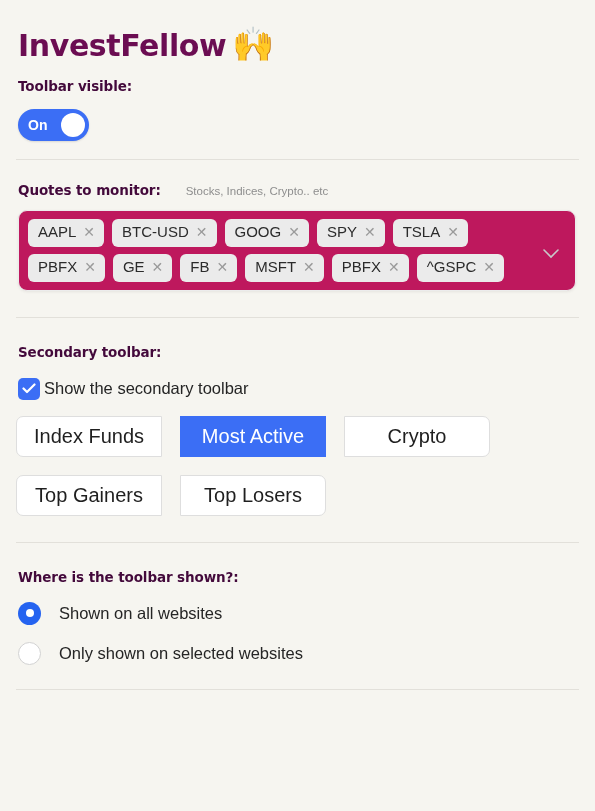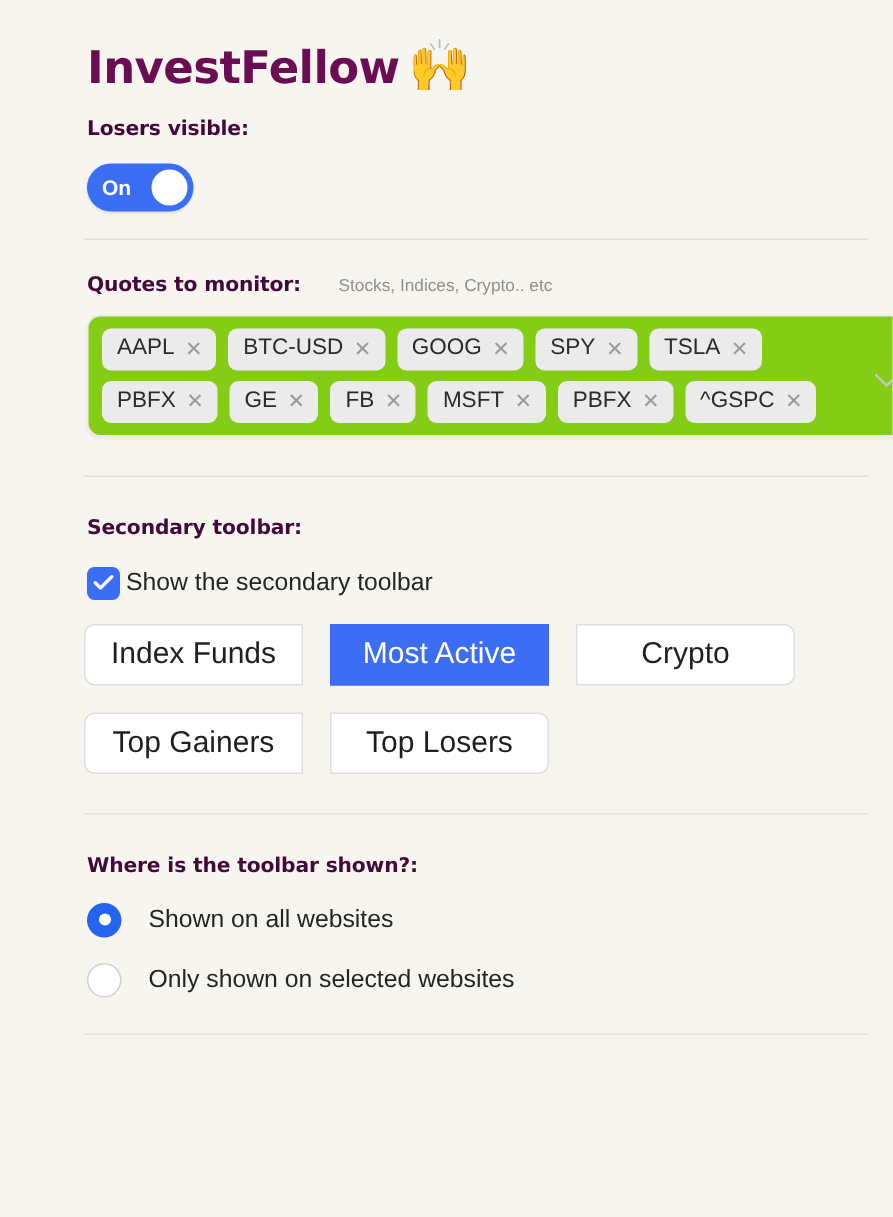--- a/index.html
+++ b/index.html
@@ -12,21 +12,20 @@
     background: #f6f5f0;
     font-family: "Liberation Sans", sans-serif;
     overflow: hidden;
     position: relative;
   }
   .page {
     width: 595px;
     height: 811px;
     position: relative;
     box-sizing: border-box;
-    padding-left: 40px;
   }
 
   
   .logo-row {
     display: flex;
     align-items: center;
     padding: 34px 0 0 18px;
     height: 58px;
     box-sizing: border-box;
   }
@@ -107,21 +106,21 @@
   }
 
   
   .quotes-block {
     padding: 22px 0 0 18px;
   }
   .tag-input {
     margin: 12px 16px 0 0;
     margin-left: 0;
     width: 558px;
-    background: #84cc16;
+    background: #be185d;
     border: 1px solid #ececec;
     border-radius: 9px;
     box-shadow: 0 1px 3px rgba(0,0,0,0.07);
     box-sizing: border-box;
     padding: 8px 9px 8px 9px;
     position: relative;
     display: flex;
     align-items: flex-start;
   }
   .tag-list {
@@ -270,21 +269,21 @@
 <body>
 
 <div class="page">
 
   <div class="logo-row">
     <div class="logo-text">InvestFellow</div>
     <div class="logo-emoji">🙌</div>
   </div>
 
   <div class="toolbar-visible-block">
-    <div class="heading">Losers visible:</div>
+    <div class="heading">Toolbar visible:</div>
     <div class="toggle">
       <span class="toggle-label">On</span>
       <span class="toggle-knob"></span>
     </div>
   </div>
 
   <div class="spacer-sm"></div>
   <div class="divider"></div>
 
   <div class="quotes-block">

